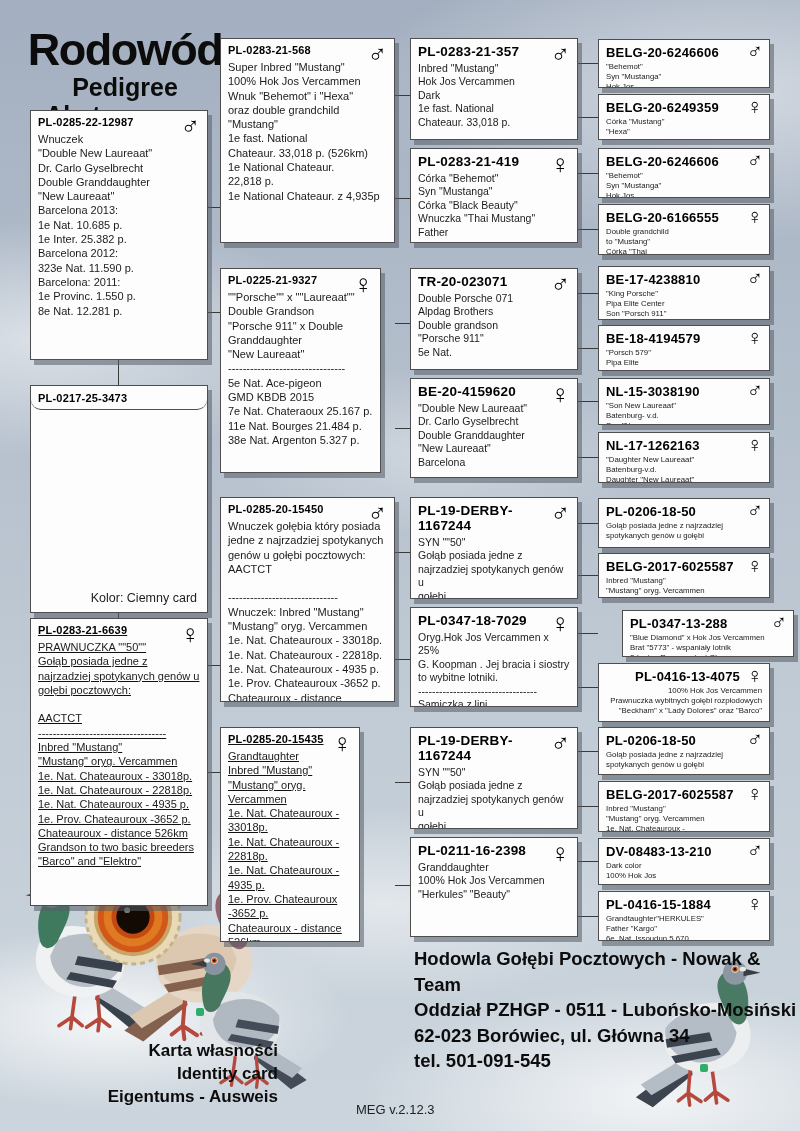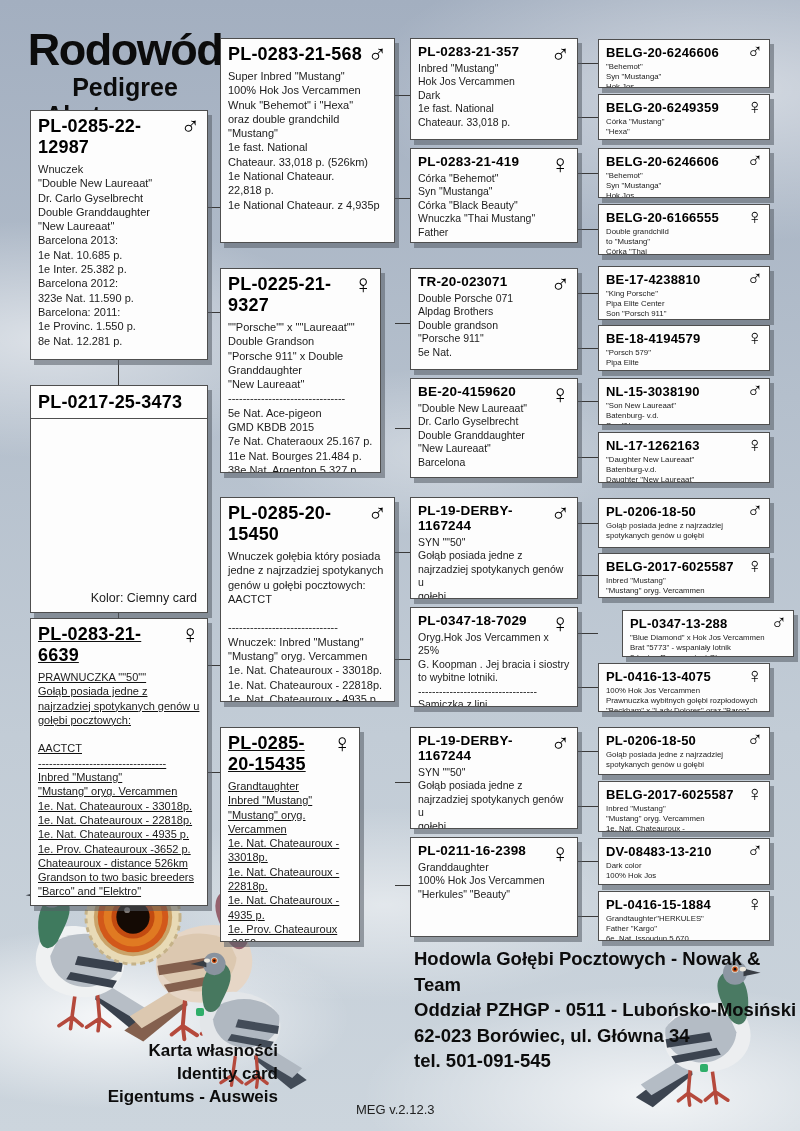--- a/index.html
+++ b/index.html
@@ -16,29 +16,29 @@
       linear-gradient(180deg,#a3afc0 0%,#b4bfcc 35%,#c2ccd6 65%,#ccd5dd 100%);
   }
   .title-block{position:absolute;left:26px;top:26px;width:198px;text-align:center;z-index:2;}
   .t-main{font-size:45px;font-weight:bold;letter-spacing:-1.5px;line-height:1.05;color:#0c0c0c;}
   .t-sub{font-size:25px;font-weight:bold;line-height:1.12;color:#0c0c0c;}
   .pbox{
     position:absolute;background:#fdfdfd;border:1px solid #4e4e4e;
     box-shadow:4px 5px 0 rgba(85,92,102,.55);
     padding:5px 7px;box-sizing:border-box;overflow:hidden;z-index:2;
   }
-  .ring{font-weight:bold;font-size:18px;letter-spacing:.2px;color:#000;padding-right:24px;}
+  .ring{font-weight:bold;font-size:11px;letter-spacing:.2px;color:#000;padding-right:24px;}
   .sex{position:absolute;top:2px;right:7px;font-size:26px;line-height:1;color:#000;}
   .body{font-size:11px;line-height:1.3;white-space:pre-line;margin-top:4px;color:#1b1b1b;}
   .col3 .ring{font-size:13.5px;}
   .col3 .body{font-size:10.5px;line-height:1.28;margin-top:3px;}
   .small .ring{font-size:13px;padding-right:22px;}
   .small .body{font-size:7.8px;line-height:1.3;margin-top:2px;}
   .small .sex{font-size:22px;top:1px;right:6px;}
-  .ruled .ring{border-bottom:1px solid #4e4e4e;margin:-5px -7px 0;padding:6px 7px 5px;}
+  .ruled .ring{border-bottom:1px solid #4e4e4e;margin:-5px -7px 0;padding:6px 7px 5px;border-radius:10px;}
   .kolor{position:absolute;right:10px;bottom:7px;font-size:12.5px;color:#222;}
   .hline,.vline{position:absolute;background:#3a3a3a;z-index:1;}
   .hline{height:1px;}
   .vline{width:1px;}
   .breeder{position:absolute;left:414px;top:946px;font-size:18.5px;font-weight:bold;line-height:1.38;white-space:pre-line;color:#0c0c0c;z-index:3;}
   .identity{position:absolute;left:28px;top:1040px;width:250px;text-align:right;font-size:17px;font-weight:bold;line-height:1.35;white-space:pre-line;color:#0c0c0c;z-index:3;}
   .version{position:absolute;left:356px;top:1102px;font-size:13px;color:#222;z-index:3;}
   .pigeon{position:absolute;z-index:1;}
   .pigeon.flip{transform:scaleX(-1);}
   .eye-photo{position:absolute;z-index:2;}
@@ -380,21 +380,21 @@
 "Mustang" oryg. Vercammen
 1e. Nat. Chateauroux -</div>
   </div>
   <div class="pbox small" style="left:598px;top:610px;width:172px;height:47px;margin-left:24px;">
     <div class="ring">PL-0347-13-288</div>
     <span class="sex">♂</span>
     <div class="body">"Blue Diamond" x Hok Jos Vercammen
 Brat "5773" - wspaniały lotnik
 2-krotny Reprezentant Okręgu</div>
   </div>
-  <div class="pbox small" style="left:598px;top:663px;width:172px;height:49px;">
+  <div class="pbox small" style="left:598px;top:663px;width:172px;height:59px;text-align:right;">
     <div class="ring">PL-0416-13-4075</div>
     <span class="sex">♀</span>
     <div class="body">100% Hok Jos Vercammen
 Prawnuczka wybitnych gołębi rozpłodowych
 "Beckham"  x  "Lady Dolores"  oraz  "Barco"</div>
   </div>
   <div class="pbox small" style="left:598px;top:727px;width:172px;height:48px;">
     <div class="ring">PL-0206-18-50</div>
     <span class="sex">♂</span>
     <div class="body">Gołąb posiada jedne z najrzadziej

